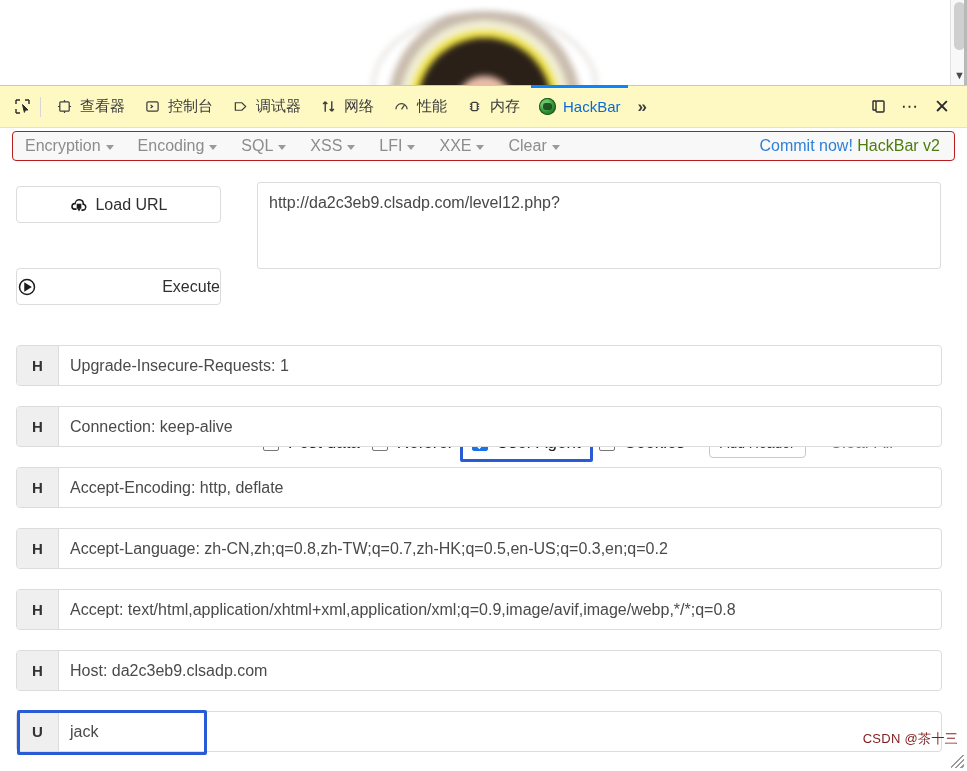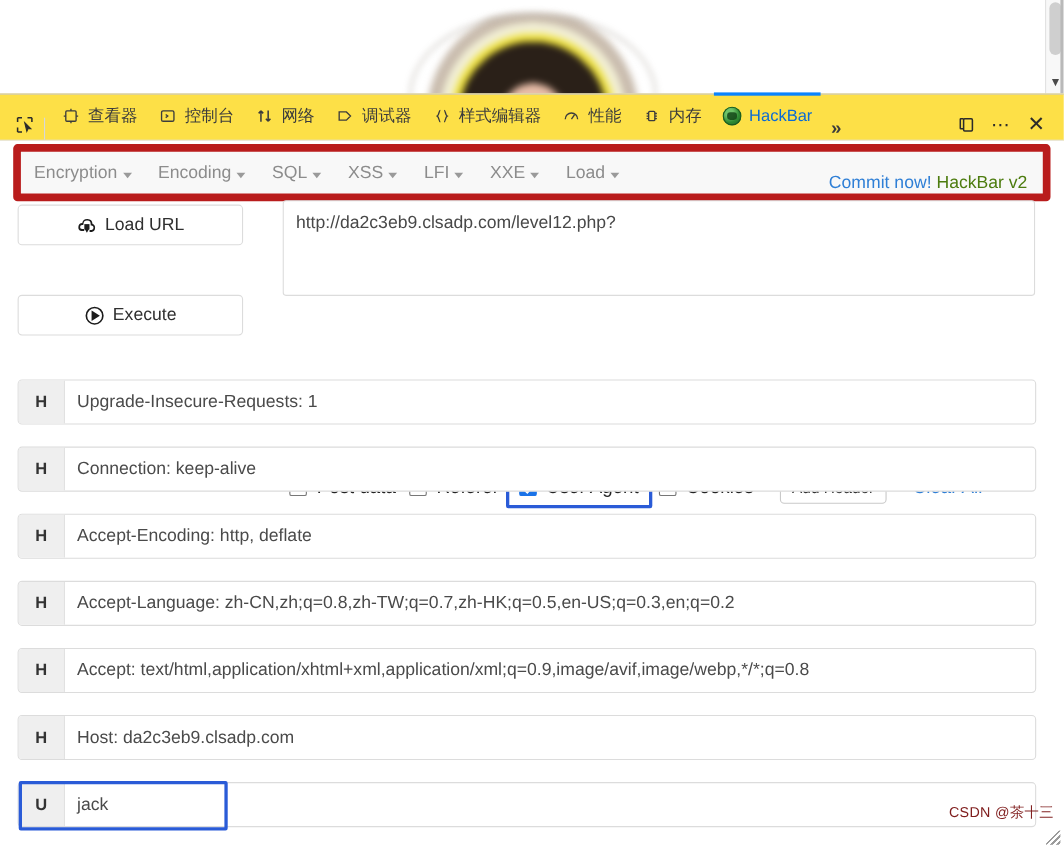--- a/index.html
+++ b/index.html
@@ -59,24 +59,24 @@
   }
   #page-right-edge {
     position: absolute; right: 0; top: 0;
     width: 3px; height: 85px; background: #b9b9b9;
   }
 
   
   #devtools-toolbar {
     position: absolute; left: 0; top: 85px;
     width: 967px; height: 43px;
-    background: #fde047;
+    background: #fef9c3;
     border-top: 1px solid #c8c8c9;
     border-bottom: 1px solid #e0e0e2;
-    display: flex; align-items: flex-end;
+    display: flex; align-items: center;
   }
   .dt-picker {
     margin-left: 7px; width: 30px; height: 28px;
     display: flex; align-items: center; justify-content: center;
     color: #2b2b2b;
   }
   .dt-sep {
     width: 1px; height: 20px; background: #d7d7db; margin: 0 5px 0 3px;
   }
   .dt-tab {
@@ -116,25 +116,25 @@
     color: #2b2b2b;
   }
   .dt-dots { font-size: 17px; letter-spacing: 1px; }
   .dt-close { font-size: 19px; }
 
   
   #hackbar { position: absolute; left: 0; top: 128px; width: 967px; height: 643px; background: #fff; }
 
   #menubar {
     position: absolute; left: 12px; top: 3px;
-    width: 943px; height: 52px;
+    width: 943px; height: 30px;
     background: #f8f8f8;
-    border: 7px solid #b91c1c;
+    border: 1px solid #b91c1c;
     border-radius: 4px;
-    display: flex; align-items: flex-end;
+    display: flex; align-items: center;
   }
   .menu-item {
     display: flex; align-items: center; gap: 5px;
     padding: 0 12px; height: 36px;
     font-size: 16px; color: #8c8c8c;
   }
   .caret {
     width: 0; height: 0;
     border-left: 4px solid transparent;
     border-right: 4px solid transparent;
@@ -153,21 +153,21 @@
     position: absolute; left: 16px;
     width: 205px; height: 37px;
     background: #fff;
     border: 1px solid #dcdcdc;
     border-radius: 4px;
     display: flex; align-items: center; justify-content: center; gap: 7px;
     font-size: 16px; color: #2f2f2f;
   }
   #btn-load { top: 58px; }
   #btn-split { top: 97px; }
-  #btn-exec { top: 140px; }
+  #btn-exec { top: 140px; justify-content: space-between; }
   .act-ico { display: flex; align-items: center; justify-content: center; width: 19px; height: 19px; color: #1c1c1c; }
 
   
   #url-box {
     position: absolute; left: 257px; top: 54px;
     width: 684px; height: 87px;
     background: #fff;
     border: 1px solid #dcdcdc;
     border-radius: 3px;
     padding: 9px 11px;
@@ -312,46 +312,37 @@
       <svg width="15" height="15" viewBox="0 0 16 16" fill="none" stroke="currentColor" stroke-width="1.3">
         <rect x="2" y="3" width="12" height="10" rx="1.5"></rect>
         <path d="M6 6.5l2 1.5-2 1.5"></path>
       </svg>
     </span>
     <span class="dt-label">控制台</span>
   </div>
 
   <div class="dt-tab">
     <span class="dt-ico">
+      <svg width="15" height="15" viewBox="0 0 16 16" fill="none" stroke="currentColor" stroke-width="1.3">
+        <path d="M2.5 4h7l4 4-4 4h-7z"></path>
+      </svg>
+    </span>
+    <span class="dt-label">调试器</span>
+  </div>
+
+  <div class="dt-tab">
+    <span class="dt-ico">
       <svg width="15" height="15" viewBox="0 0 16 16" fill="none" stroke="currentColor" stroke-width="1.5">
         <path d="M4.5 13.5V3M4.5 3L2.3 5.4M4.5 3l2.2 2.4"></path>
         <path d="M11.5 2.5V13M11.5 13l2.2-2.4M11.5 13l-2.2-2.4"></path>
       </svg>
     </span>
     <span class="dt-label">网络</span>
   </div>
 
-  <div class="dt-tab">
-    <span class="dt-ico">
-      <svg width="15" height="15" viewBox="0 0 16 16" fill="none" stroke="currentColor" stroke-width="1.3">
-        <path d="M2.5 4h7l4 4-4 4h-7z"></path>
-      </svg>
-    </span>
-    <span class="dt-label">调试器</span>
-  </div>
-
-  <div class="dt-tab">
-    <span class="dt-ico">
-      <svg width="16" height="15" viewBox="0 0 16 16" fill="none" stroke="currentColor" stroke-width="1.3">
-        <path d="M6.2 2.5C4.6 2.5 5.2 7 3.2 8c2 1 1.4 5.5 3 5.5"></path>
-        <path d="M9.8 2.5c1.6 0 1 4.5 3 5.5-2 1-1.4 5.5-3 5.5"></path>
-      </svg>
-    </span>
-    <span class="dt-label">样式编辑器</span>
-  </div>
 
   <div class="dt-tab">
     <span class="dt-ico">
       <svg width="15" height="15" viewBox="0 0 16 16" fill="none" stroke="currentColor" stroke-width="1.3">
         <path d="M2 11a6 6 0 1 1 12 0"></path>
         <path d="M8 11L11 6.6"></path>
       </svg>
     </span>
     <span class="dt-label">性能</span>
   </div>
@@ -408,21 +399,21 @@
     </div>
     <div class="menu-item">
       <span>LFI</span>
       <span class="caret"></span>
     </div>
     <div class="menu-item">
       <span>XXE</span>
       <span class="caret"></span>
     </div>
     <div class="menu-item">
-      <span>Load</span>
+      <span>Clear</span>
       <span class="caret"></span>
     </div>
     <div id="commit-link">
       <span class="cm-blue">Commit now!</span>
       <span class="cm-gray">HackBar v2</span>
     </div>
   </div>
 
   <div class="act-btn" id="btn-load">
     <span class="act-ico">

